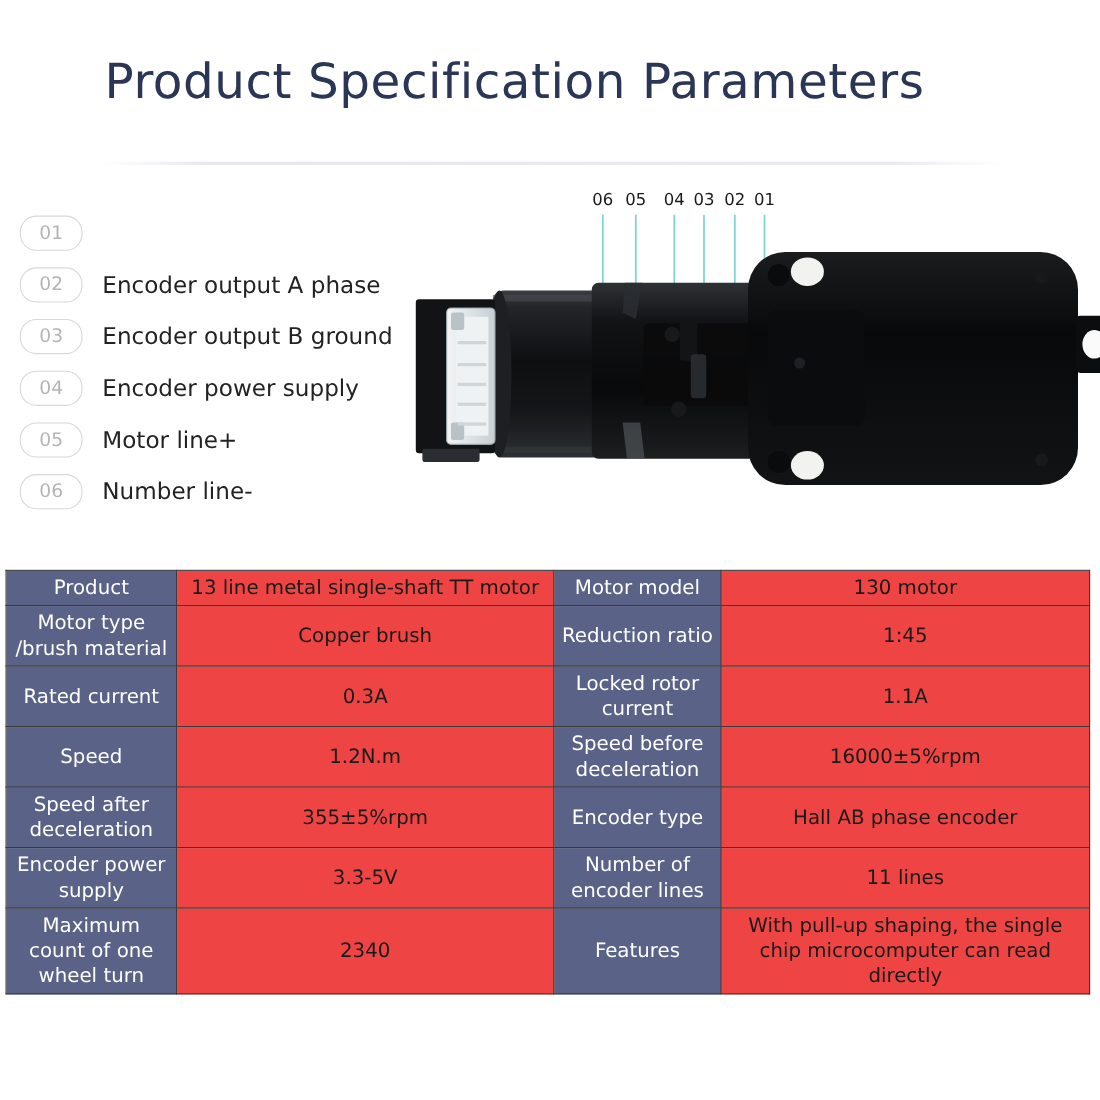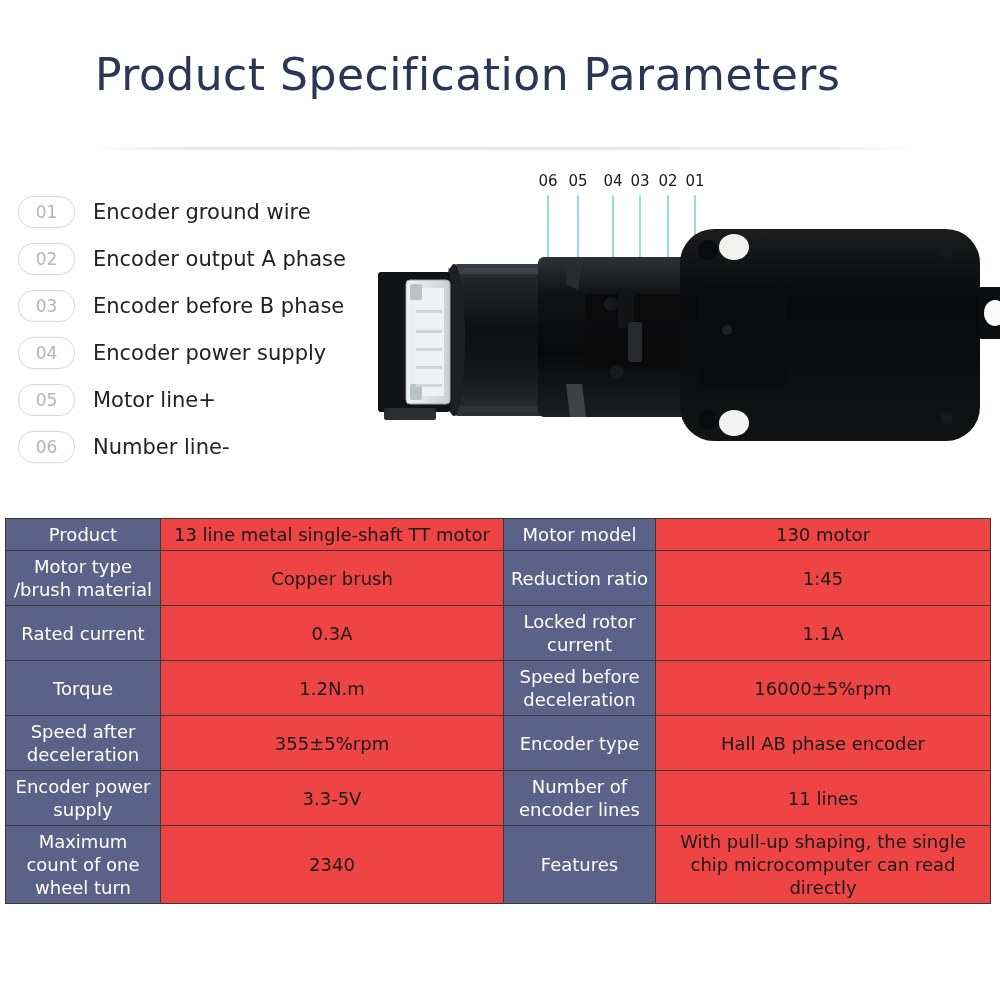--- a/index.html
+++ b/index.html
@@ -141,31 +141,30 @@
 
 <div id="title-block">
   <div id="page-title">Product Specification Parameters</div>
   <div id="title-rule"></div>
 </div>
 
 <div id="legend">
 
   <div class="legend-row">
     <div class="legend-badge">01</div>
-    <div class="legend-label">Encoder ground wire</div>
   </div>
 
   <div class="legend-row">
     <div class="legend-badge">02</div>
     <div class="legend-label">Encoder output A phase</div>
   </div>
 
   <div class="legend-row">
     <div class="legend-badge">03</div>
-    <div class="legend-label">Encoder before B phase</div>
+    <div class="legend-label">Encoder output B ground</div>
   </div>
 
   <div class="legend-row">
     <div class="legend-badge">04</div>
     <div class="legend-label">Encoder power supply</div>
   </div>
 
   <div class="legend-row">
     <div class="legend-badge">05</div>
     <div class="legend-label">Motor line+</div>
@@ -304,21 +303,21 @@
       <td class="hdr">Reduction ratio</td>
       <td class="val">1:45</td>
     </tr>
     <tr>
       <td class="hdr">Rated current</td>
       <td class="val">0.3A</td>
       <td class="hdr">Locked rotor current</td>
       <td class="val">1.1A</td>
     </tr>
     <tr>
-      <td class="hdr">Torque</td>
+      <td class="hdr">Speed</td>
       <td class="val">1.2N.m</td>
       <td class="hdr">Speed before deceleration</td>
       <td class="val">16000±5%rpm</td>
     </tr>
     <tr>
       <td class="hdr">Speed after deceleration</td>
       <td class="val">355±5%rpm</td>
       <td class="hdr">Encoder type</td>
       <td class="val">Hall AB phase encoder</td>
     </tr>

